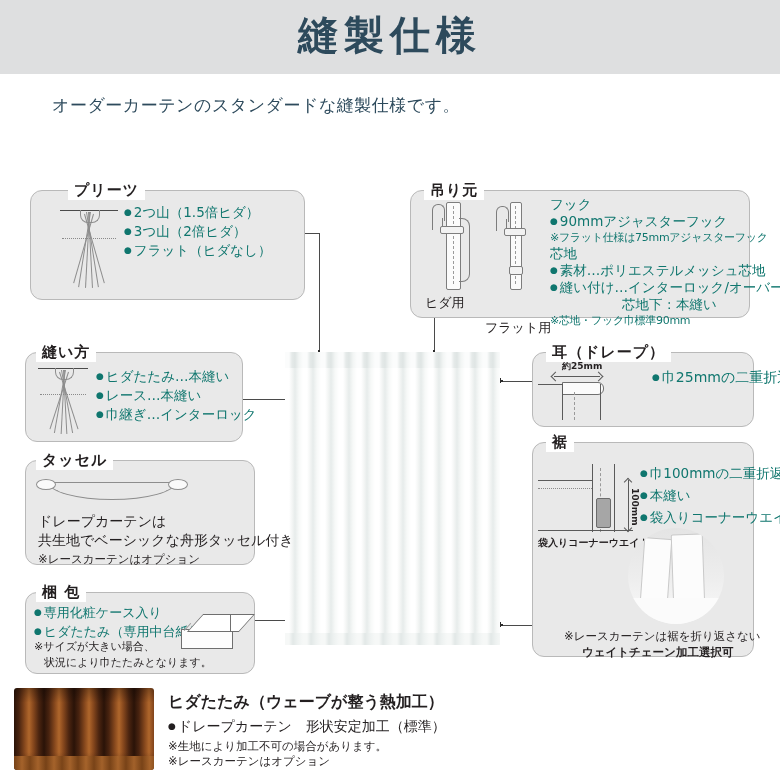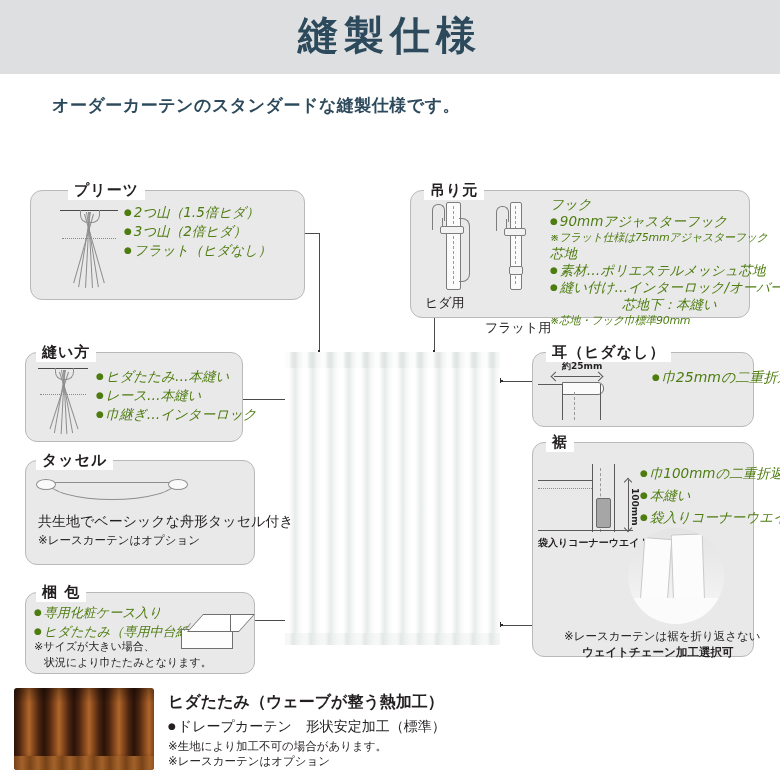--- a/index.html
+++ b/index.html
@@ -22,21 +22,21 @@
     position:absolute;left:0;top:8px;width:780px;
     text-align:center;
     font-size:40px;font-weight:bold;letter-spacing:6px;
     color:#2d4a5c;
     font-family:"DejaVu Sans",sans-serif;
   }
 
   
   .intro1{
     position:absolute;left:52px;top:94px;
-    font-size:17px;font-weight:bold;color:#2d4a5c;letter-spacing:0.5px;
+    font-size:17px;font-weight:normal;color:#2d4a5c;letter-spacing:0.5px;
     font-family:"DejaVu Sans",sans-serif;
   }
   .intro2{
     position:absolute;left:52px;top:126px;
     font-size:15.5px;font-weight:bold;color:#2d4a5c;letter-spacing:0px;
     font-family:"DejaVu Sans",sans-serif;
   }
 
   
   .panel{
@@ -53,24 +53,23 @@
     letter-spacing:1px;
     padding:0 6px;
     white-space:nowrap;
     font-family:"DejaVu Sans",sans-serif;
     z-index:5;
   }
   .bullet-list{
     position:absolute;
     font-size:13.5px;
     line-height:19px;
-    color:#4d7c0f;
+    color:#0f766e;
     font-family:"DejaVu Sans",sans-serif;
     white-space:nowrap;
-    font-style:italic;
   }
   .bullet-list .li{display:block;}
   .bullet-list .li::before{content:"\25CF";font-size:9px;vertical-align:2px;margin-right:2px;}
   .plain{display:block;}
   .note{
     font-size:11px;line-height:15px;letter-spacing:-0.3px;
   }
   .caption{
     position:absolute;font-size:13px;color:#231f20;
     font-family:"DejaVu Sans",sans-serif;white-space:nowrap;
@@ -326,20 +325,21 @@
   <div class="panel-title" style="left:36px;top:451px;">タッセル</div>
 
   <div style="position:absolute;left:36px;top:478px;width:150px;height:26px;">
     <div class="tassel-bar" style="left:12px;top:4px;width:126px;"></div>
     <div class="tassel-arc" style="left:12px;top:4px;width:126px;height:17px;"></div>
     <div class="tassel-ring" style="left:0px;top:1px;width:18px;height:9px;"></div>
     <div class="tassel-ring" style="left:132px;top:1px;width:18px;height:9px;"></div>
   </div>
 
   <div style="position:absolute;left:38px;top:512px;font-size:14px;line-height:19px;font-family:'DejaVu Sans',sans-serif;white-space:nowrap;">
+    <span style="display:block;">ドレープカーテンは</span>
     <span style="display:block;">共生地でベーシックな舟形タッセル付き</span>
     <span style="display:block;font-size:11.5px;">※レースカーテンはオプション</span>
   </div>
 
   <div class="panel" style="left:25px;top:592px;width:230px;height:82px;"></div>
   <div class="panel-title" style="left:36px;top:583px;">梱 包</div>
 
   <div class="bullet-list" style="left:34px;top:603px;font-size:13px;line-height:18px;">
     <span class="li">専用化粧ケース入り</span>
     <span class="li">ヒダたたみ（専用中台紙使用）</span>
@@ -352,21 +352,21 @@
   <div style="position:absolute;left:182px;top:612px;width:68px;height:46px;">
     <div class="boxtop" style="left:0px;top:18px;width:46px;height:16px;"></div>
     <div style="position:absolute;left:0px;top:18px;width:46px;height:16px;"></div>
     <div style="position:absolute;left:-1px;top:17px;width:50px;height:18px;border:1px solid #6f6f6f;background:#fdfdfd;transform:skewX(0deg);"></div>
     <div style="position:absolute;left:13px;top:2px;width:50px;height:16px;border:1px solid #6f6f6f;background:#ffffff;transform:skewX(-42deg);"></div>
     <div style="position:absolute;left:48px;top:3px;width:1px;height:16px;background:#6f6f6f;transform:rotate(0deg);"></div>
     <div style="position:absolute;left:5px;top:10px;width:1px;height:10px;background:#9a9a9a;transform:rotate(42deg);"></div>
   </div>
 
   <div class="panel" style="left:532px;top:352px;width:222px;height:75px;"></div>
-  <div class="panel-title" style="left:546px;top:343px;">耳（ヒダなし）</div>
+  <div class="panel-title" style="left:546px;top:343px;">耳（ドレープ）</div>
 
   <div style="position:absolute;left:538px;top:360px;width:110px;height:62px;">
     <div class="dimlabel" style="left:24px;top:0px;">約25mm</div>
     <div class="d-line d-lh" style="left:16px;top:16px;width:46px;"></div>
     <div style="position:absolute;left:14px;top:13px;width:6px;height:6px;border-left:1px solid #5a5a5a;border-bottom:1px solid #5a5a5a;transform:rotate(45deg);"></div>
     <div style="position:absolute;left:57px;top:13px;width:6px;height:6px;border-right:1px solid #5a5a5a;border-top:1px solid #5a5a5a;transform:rotate(45deg);"></div>
     <div class="d-line d-lh" style="left:0px;top:24px;width:62px;"></div>
     <div style="position:absolute;left:24px;top:22px;width:40px;height:11px;border:1px solid #6f6f6f;border-radius:0 6px 6px 0;background:#fbfbfb;"></div>
     <div class="d-line d-lv" style="left:24px;top:24px;height:36px;"></div>
     <div class="d-dash-v" style="left:36px;top:32px;height:28px;"></div>

